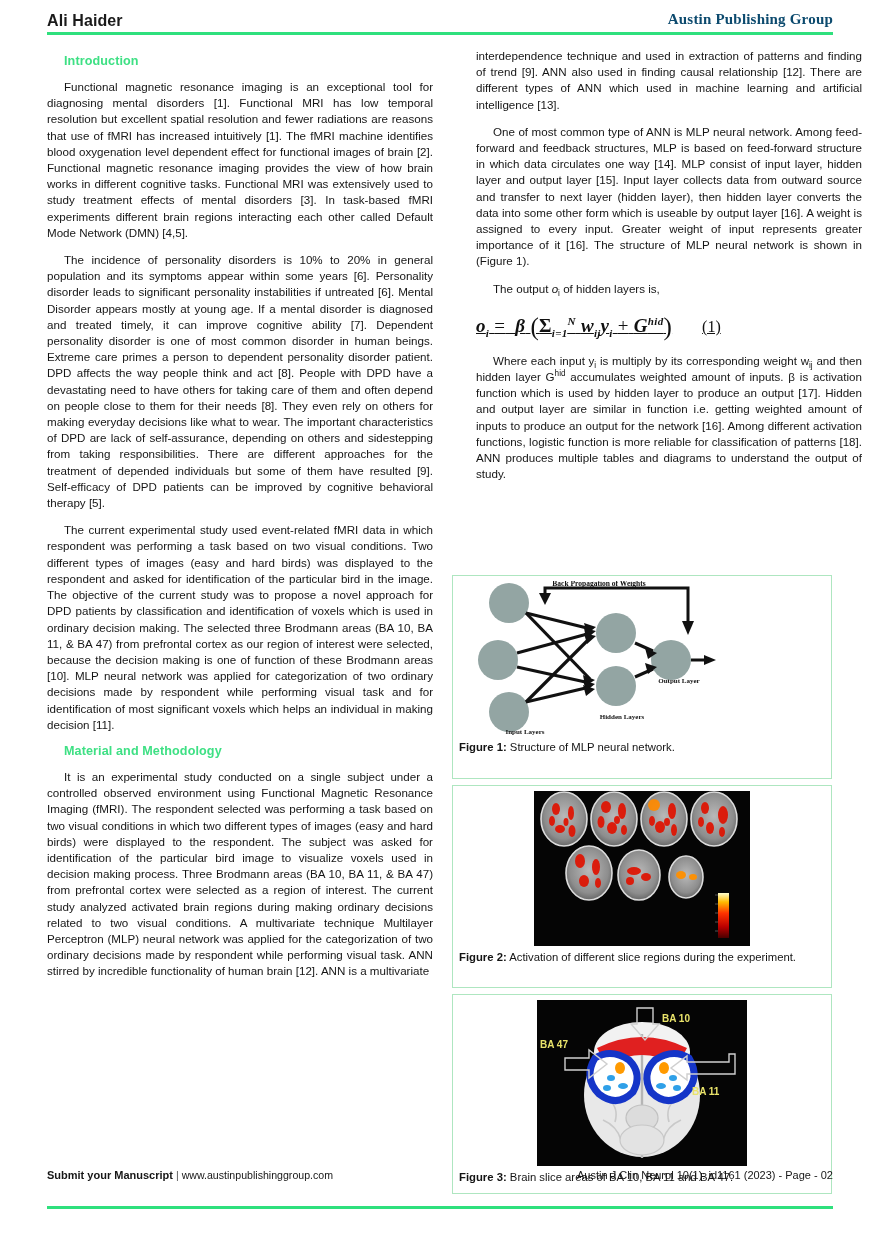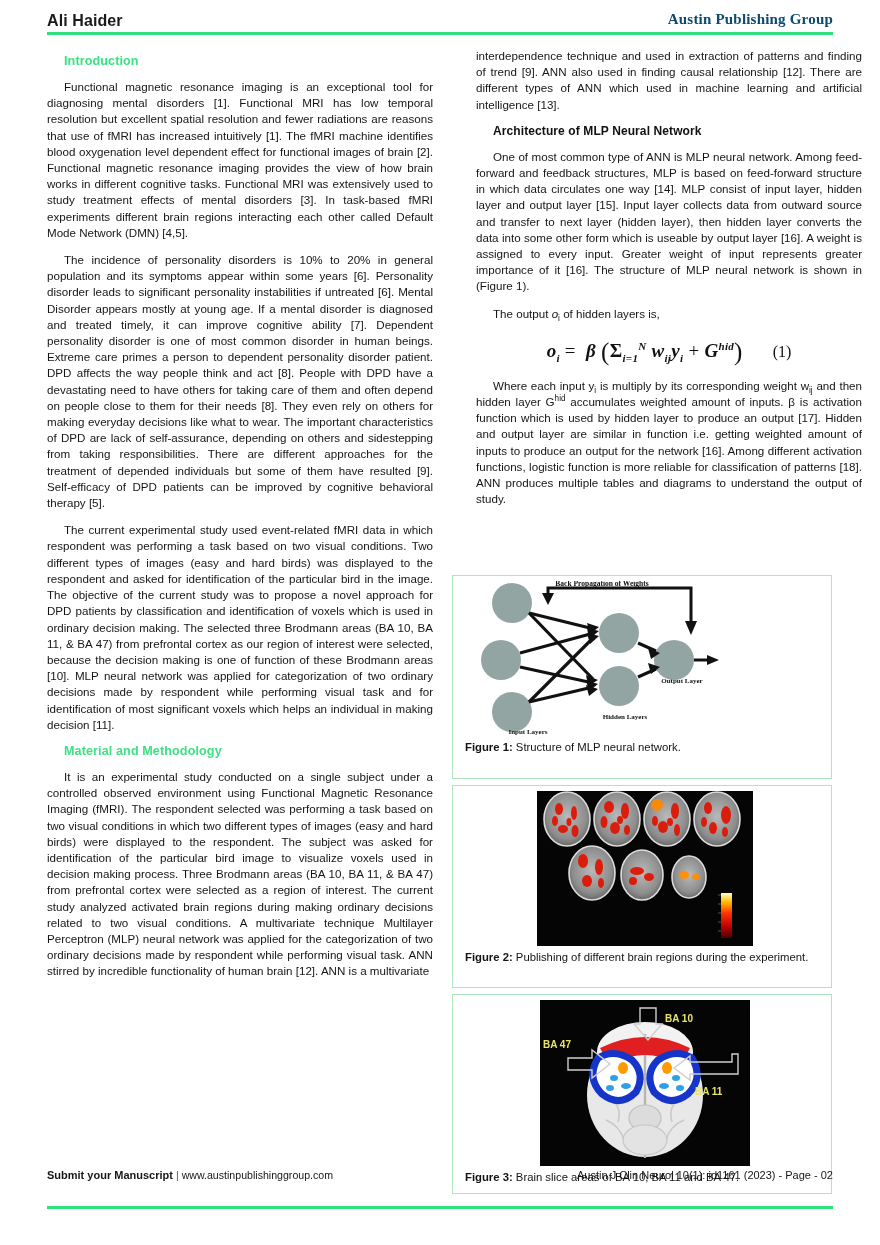--- a/index.html
+++ b/index.html
@@ -102,24 +102,25 @@
     color: #151515;
     text-indent: 17px;
   }
   .lead-line i { font-style: italic; }
 
   
   .equation-row {
     margin: 4px 0 12px 0;
     display: flex;
     align-items: center;
-    justify-content: center;
+    justify-content: flex-start;
     gap: 30px;
     font-family: "Liberation Serif", serif;
     color: #111;
+    text-decoration: underline;
   }
   .equation {
     font-size: 19px;
     font-style: italic;
     font-weight: bold;
     letter-spacing: .3px;
     white-space: nowrap;
   }
   .equation .paren { font-style: normal; font-size: 25px; vertical-align: -3px; font-weight: 500;}
   .equation .sigma { font-style: normal; font-weight: bold; font-size: 19px;}
@@ -134,21 +135,21 @@
   sub.tiny, sup.tiny { font-size: 8.2px; line-height: 0; }
 
   
   .figbox {
     position: absolute;
     left: 452px;
     width: 380px;
     border: 1px solid #aee6c0;
     background: #ffffff;
     box-sizing: border-box;
-    padding: 5px 7px 5px 12px;
+    padding: 5px 7px 5px 6px;
   }
   .figbox .art {
     display: block;
     margin: 0 auto;
   }
   .figcap {
     font-family: "Liberation Sans", sans-serif;
     font-size: 11.3px;
     line-height: 15px;
     color: #141414;
@@ -208,21 +209,20 @@
     <h2 class="sec-green">Introduction</h2>
     <p class="body">Functional magnetic resonance imaging is an exceptional tool for diagnosing mental disorders [1]. Functional MRI has low temporal resolution but excellent spatial resolution and fewer radiations are reasons that use of fMRI has increased intuitively [1]. The fMRI machine identifies blood oxygenation level dependent effect for functional images of brain [2]. Functional magnetic resonance imaging provides the view of how brain works in different cognitive tasks. Functional MRI was extensively used to study treatment effects of mental disorders [3]. In task-based fMRI experiments different brain regions interacting each other called Default Mode Network (DMN) [4,5].</p>
     <p class="body">The incidence of personality disorders is 10% to 20% in general population and its symptoms appear within some years [6]. Personality disorder leads to significant personality instabilities if untreated [6]. Mental Disorder appears mostly at young age. If a mental disorder is diagnosed and treated timely, it can improve cognitive ability [7]. Dependent personality disorder is one of most common disorder in human beings. Extreme care primes a person to dependent personality disorder patient. DPD affects the way people think and act [8]. People with DPD have a devastating need to have others for taking care of them and often depend on people close to them for their needs [8]. They even rely on others for making everyday decisions like what to wear. The important characteristics of DPD are lack of self-assurance, depending on others and sidestepping from taking responsibilities. There are different approaches for the treatment of depended individuals but some of them have resulted [9]. Self-efficacy of DPD patients can be improved by cognitive behavioral therapy [5].</p>
     <p class="body">The current experimental study used event-related fMRI data in which respondent was performing a task based on two visual conditions. Two different types of images (easy and hard birds) was displayed to the respondent and asked for identification of the particular bird in the image. The objective of the current study was to propose a novel approach for DPD patients by classification and identification of voxels which is used in ordinary decision making. The selected three Brodmann areas (BA 10, BA 11, &amp; BA 47) from prefrontal cortex as our region of interest were selected, because the decision making is one of function of these Brodmann areas [10]. MLP neural network was applied for categorization of two ordinary decisions made by respondent while performing visual task and for identification of most significant voxels which helps an individual in making decision [11].</p>
     <h2 class="sec-green">Material and Methodology</h2>
     <p class="body">It is an experimental study conducted on a single subject under a controlled observed environment using Functional Magnetic Resonance Imaging (fMRI). The respondent selected was performing a task based on two visual conditions in which two different types of images (easy and hard birds) were displayed to the respondent. The subject was asked for identification of the particular bird image to visualize voxels used in decision making process. Three Brodmann areas (BA 10, BA 11, &amp; BA 47) from prefrontal cortex were selected as a region of interest. The current study analyzed activated brain regions during making ordinary decisions related to two visual conditions. A multivariate technique Multilayer Perceptron (MLP) neural network was applied for the categorization of two ordinary decisions made by respondent while performing visual task. ANN stirred by incredible functionality of human brain [12]. ANN is a multivariate</p>
   </div>
 
   <div class="col col-right">
     <p class="body noindent">interdependence technique and used in extraction of patterns and finding of trend [9]. ANN also used in finding causal relationship [12]. There are different types of ANN which used in machine learning and artificial intelligence [13].</p>
-    <h3 class="sec-black">Architecture of MLP Neural Network</h3>
     <p class="body">One of most common type of ANN is MLP neural network. Among feed-forward and feedback structures, MLP is based on feed-forward structure in which data circulates one way [14]. MLP consist of input layer, hidden layer and output layer [15]. Input layer collects data from outward source and transfer to next layer (hidden layer), then hidden layer converts the data into some other form which is useable by output layer [16]. A weight is assigned to every input. Greater weight of input represents greater importance of it [16]. The structure of MLP neural network is shown in (Figure 1).</p>
 
     <div class="lead-line">
       <span>The output </span><i>o</i><sub class="tiny">i</sub><span> of hidden layers is,</span>
     </div>
 
     <div class="equation-row">
       <div class="equation">
         <i>o</i><sub>i</sub>&nbsp;<span class="eq">=</span>&nbsp; <i>β</i>&nbsp;<span class="paren">(</span><span class="sigma">Σ</span><sub>i=1</sub><sup>N</sup>&nbsp;<i>w</i><sub>ij</sub><i>y</i><sub>i</sub>&nbsp;<span class="plus">+</span>&nbsp;<i>G</i><sup>hid</sup><span class="paren">)</span>
       </div>
@@ -372,21 +372,21 @@
       <rect x="184" y="102" width="11" height="45" fill="url(#hotbar)"></rect>
       <g stroke="#888" stroke-width=".6">
         <line x1="181" y1="104" x2="184" y2="104"></line>
           <line x1="181" y1="113" x2="184" y2="113"></line>
         <line x1="181" y1="122" x2="184" y2="122"></line>
           <line x1="181" y1="131" x2="184" y2="131"></line>
         <line x1="181" y1="140" x2="184" y2="140"></line>
       </g>
     </svg>
     <div class="figcap">
-      <b>Figure 2:</b><span> Publishing of different brain regions during the experiment.</span>
+      <b>Figure 2:</b><span> Activation of different slice regions during the experiment.</span>
     </div>
   </div>
 
   <div class="figbox" id="fig3">
     <svg class="art" width="210" height="166" viewBox="0 0 210 166">
       <rect x="0" y="0" width="210" height="166" fill="#050505"></rect>
 
       <g>
         <ellipse cx="105" cy="95" rx="58" ry="62" fill="#e8e8e8"></ellipse>
         <ellipse cx="105" cy="52" rx="48" ry="30" fill="#f2f2f2"></ellipse>

